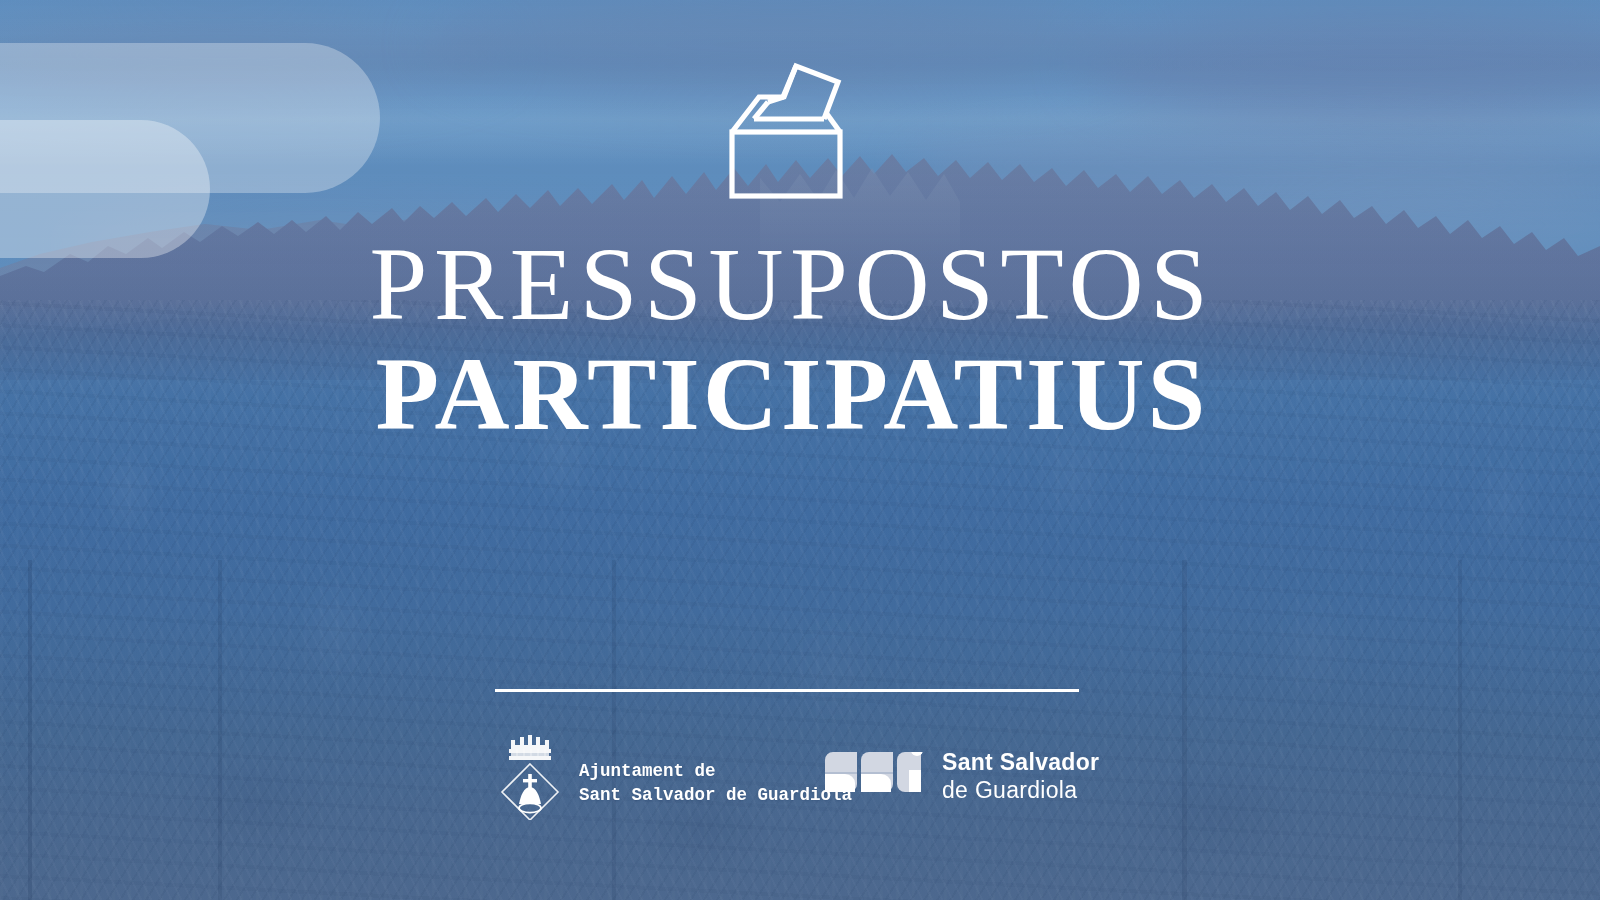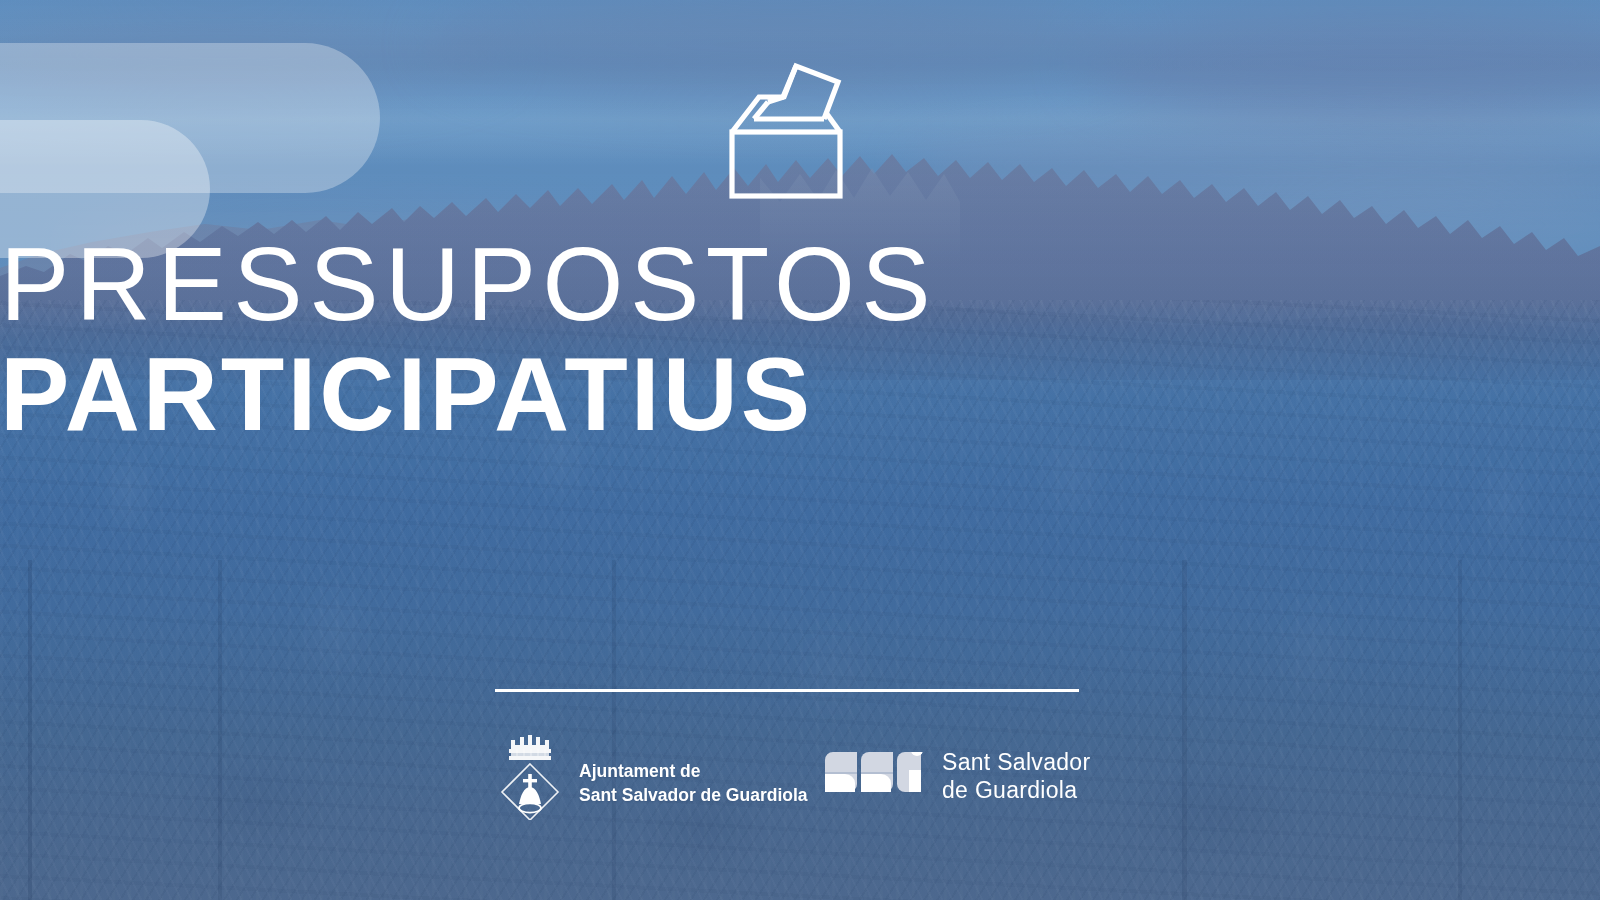--- a/index.html
+++ b/index.html
@@ -130,21 +130,23 @@
   .pill-2 { left: -420px; top: 120px; width: 630px; height: 138px; border-radius: 69px; background: rgba(255,255,255,.34); }
 
   
   .ballot { position: absolute; left: 726px; top: 62px; width: 120px; height: 138px; }
 
   
   .titles {
     position: absolute;
     left: 0; right: 16px;
     top: 232px;
+    text-align: center;
     color: #ffffff;
+    font-family: Liberation Serif, serif;
   }
   .t-line1 {
     font-size: 104px;
     font-weight: 300;
     letter-spacing: 6.5px;
     line-height: 1.0;
     white-space: nowrap;
   }
   .t-line2 {
     font-size: 104px;
@@ -187,36 +189,37 @@
     gap: 14px;
   }
   .ajt-text {
     color: #fff;
     font-weight: 700;
     font-size: 17.5px;
     line-height: 1.33;
     padding-bottom: 13px;
     white-space: nowrap;
     text-shadow: 0 1px 2px rgba(25,50,90,.25);
+    font-family: Liberation Mono, monospace;
   }
   .logo-ssg {
     position: absolute;
     left: 330px;
     top: 24px;
     display: flex;
     align-items: center;
     gap: 13px;
   }
   .ssg-text {
     color: #fff;
     font-size: 23px;
     line-height: 1.22;
     white-space: nowrap;
   }
-  .ssg-l1 { font-weight: 400; letter-spacing: .3px; }
+  .ssg-l1 { font-weight: 700; letter-spacing: .3px; }
   .ssg-l2 { font-weight: 300; letter-spacing: .3px; }
   .ssg-l2 b { font-weight: 400; }
 </style>
 </head>
 <body>
 
 <div id="poster">
 
   <div class="bg-layer bg-sky"></div>
 

